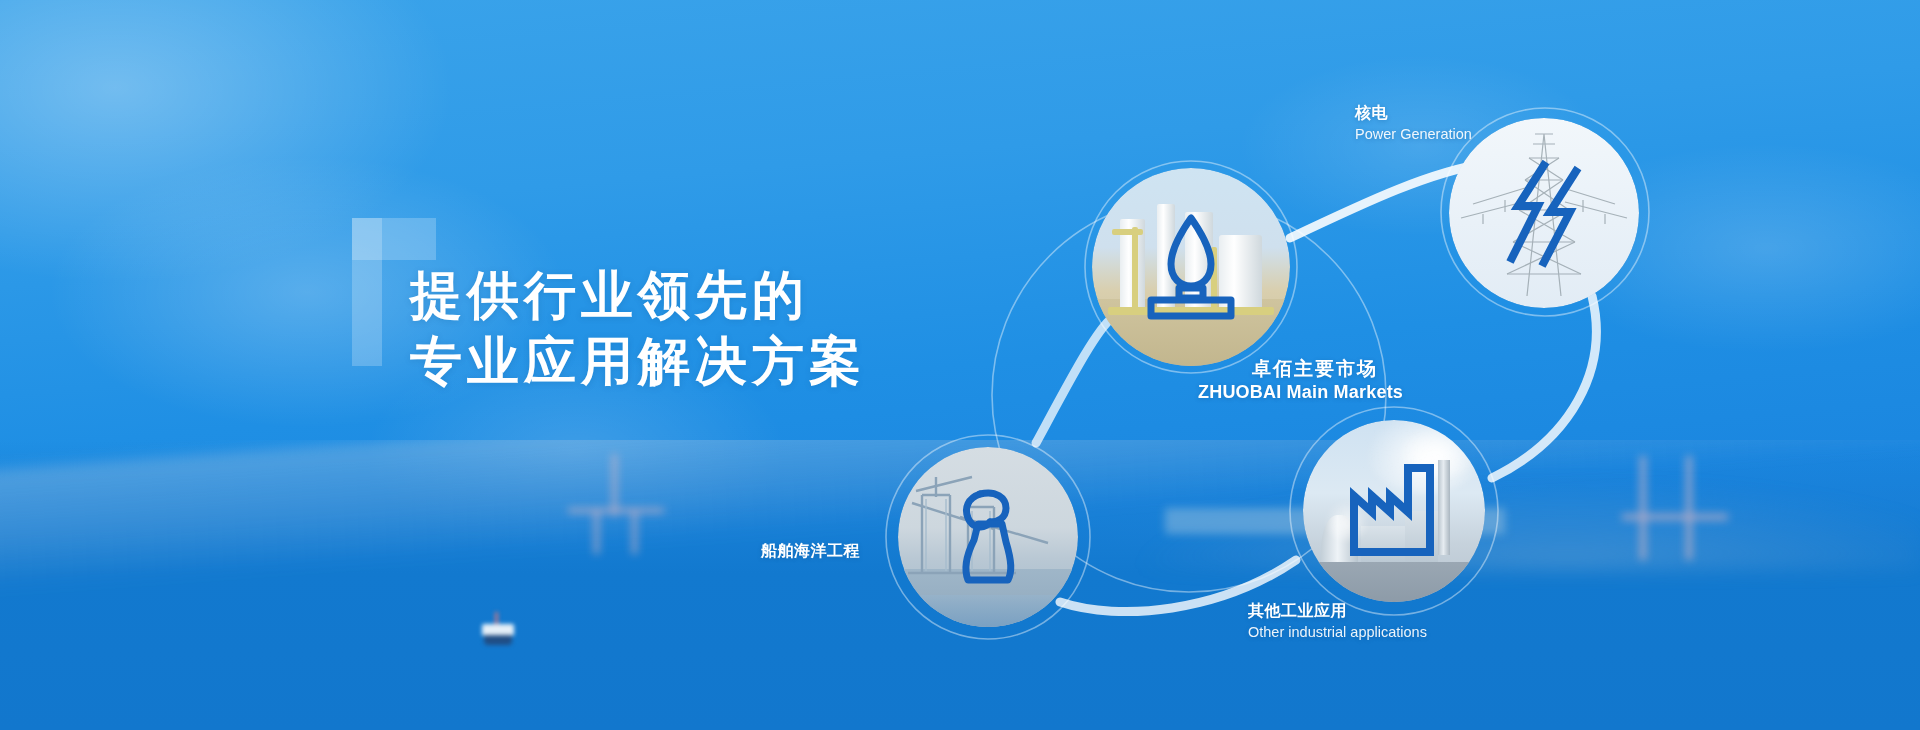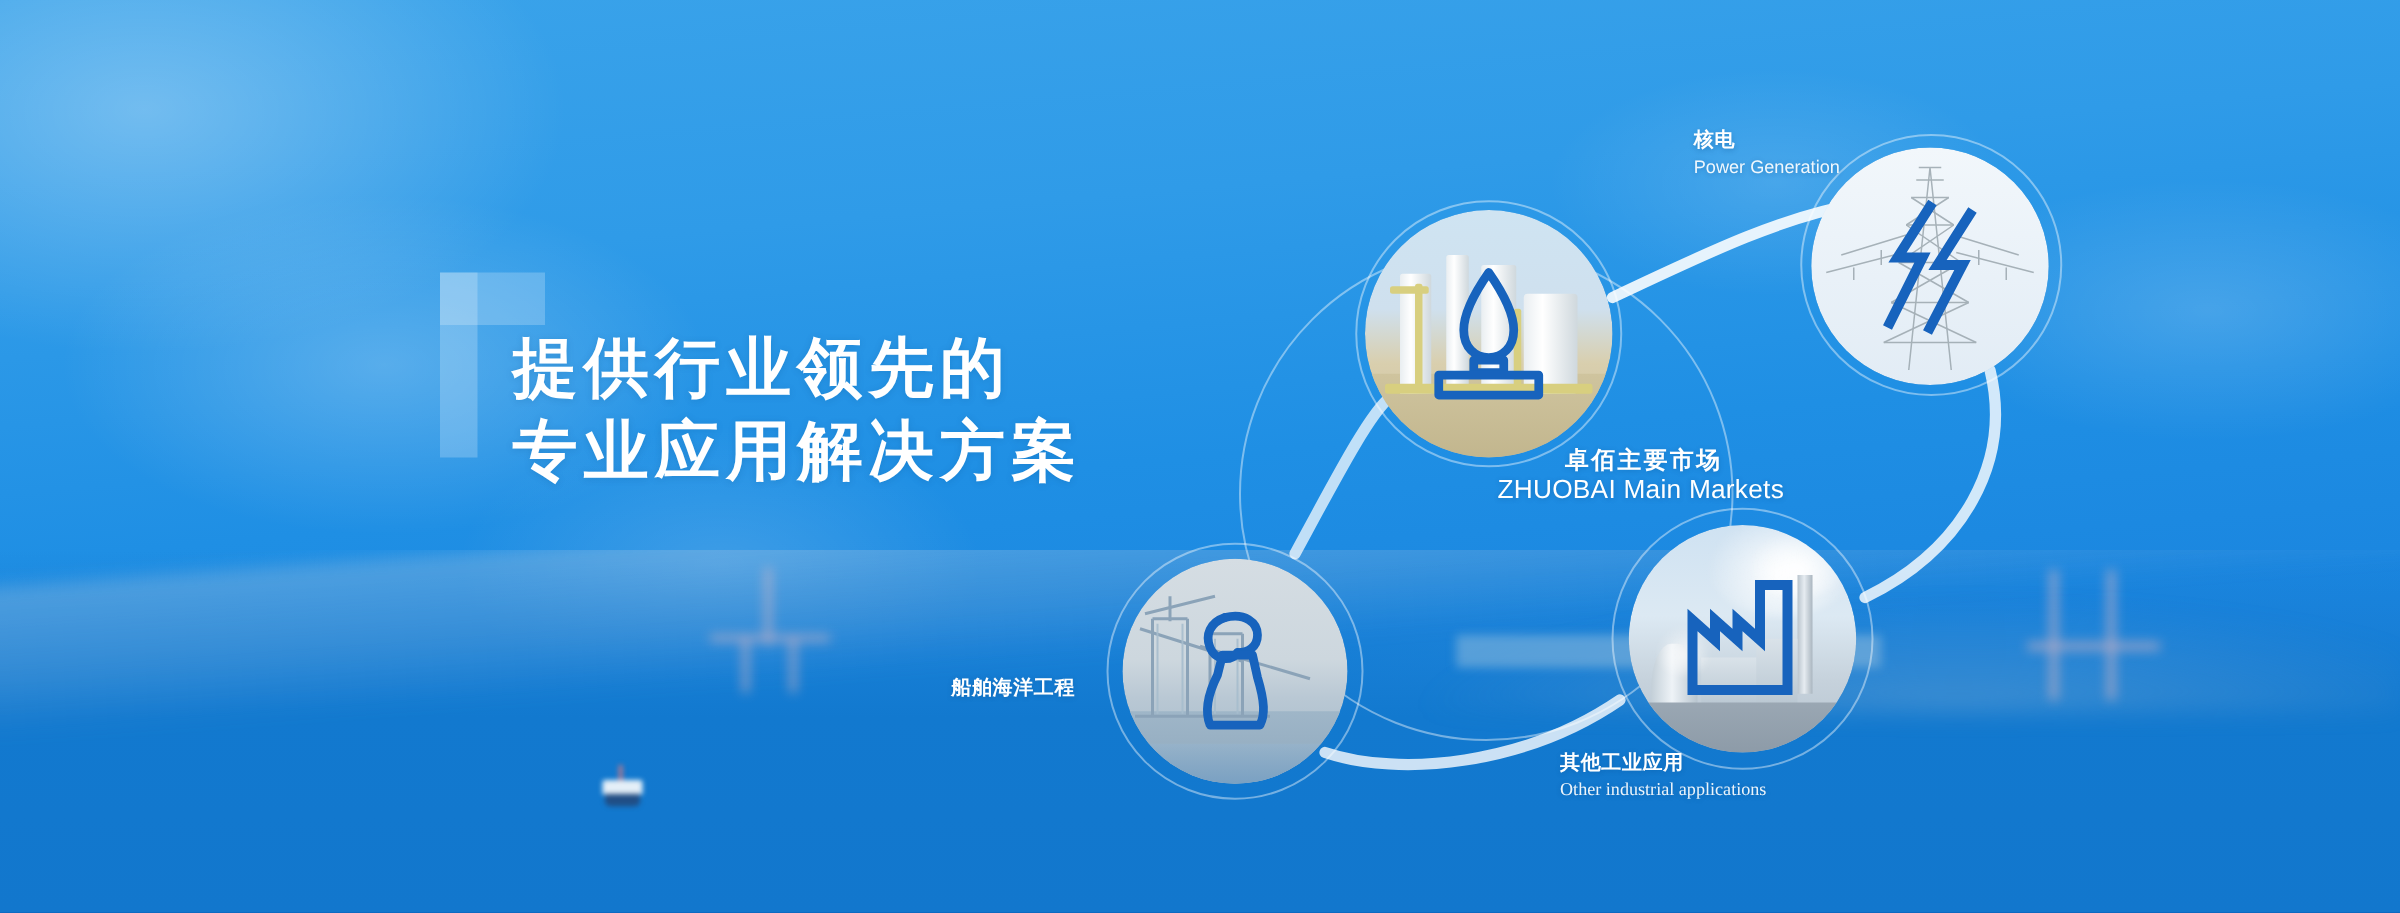--- a/index.html
+++ b/index.html
@@ -249,21 +249,21 @@
   .label .en {
     display: block;
     color: rgba(255,255,255,0.92);
     font-size: 14.5px;
     font-weight: 400;
     line-height: 20px;
     text-shadow: 0 1px 4px rgba(8,70,130,0.30);
   }
   .label.right { text-align: right; }
   .label.center-title .cn { font-size: 19px; letter-spacing: 2px; line-height: 26px; }
-  .label.center-title .en { font-size: 21px; font-weight: 400; letter-spacing: 0.2px; color:#ffffff; }
+  .label.center-title .en { font-size: 18px; font-weight: 700; letter-spacing: 0.2px; color:#ffffff; }
 </style>
 </head>
 <body>
 
 <div id="banner">
 
   <div class="sky"></div>
 
   <div class="harbour">
     <div class="water"></div>
@@ -429,21 +429,21 @@
     </div>
     <div class="glyph">
       <svg width="112" height="114" viewBox="0 0 112 114">
         <g fill="none" stroke="#1763bd" stroke-width="8" stroke-linejoin="miter" stroke-linecap="butt">
           <path d="M16 98 L16 42 L34 58 L34 42 L52 58 L52 42 L70 58 L70 14 L92 14 L92 98 Z"></path>
         </g>
       </svg>
     </div>
     <div class="ring"></div>
   </div>
-  <div class="label" style="left:1248px; top:600px;font-family:Liberation Serif, serif;">
+  <div class="label" style="left:1248px; top:600px;">
     <span class="cn">其他工业应用</span>
     <span class="en">Other industrial applications</span>
   </div>
 
   <div class="label center-title" style="left:1198px; top:356px; text-align:right; width:180px;">
     <span class="cn">卓佰主要市场</span>
     <span class="en">ZHUOBAI Main Markets</span>
   </div>
 
 </div>

